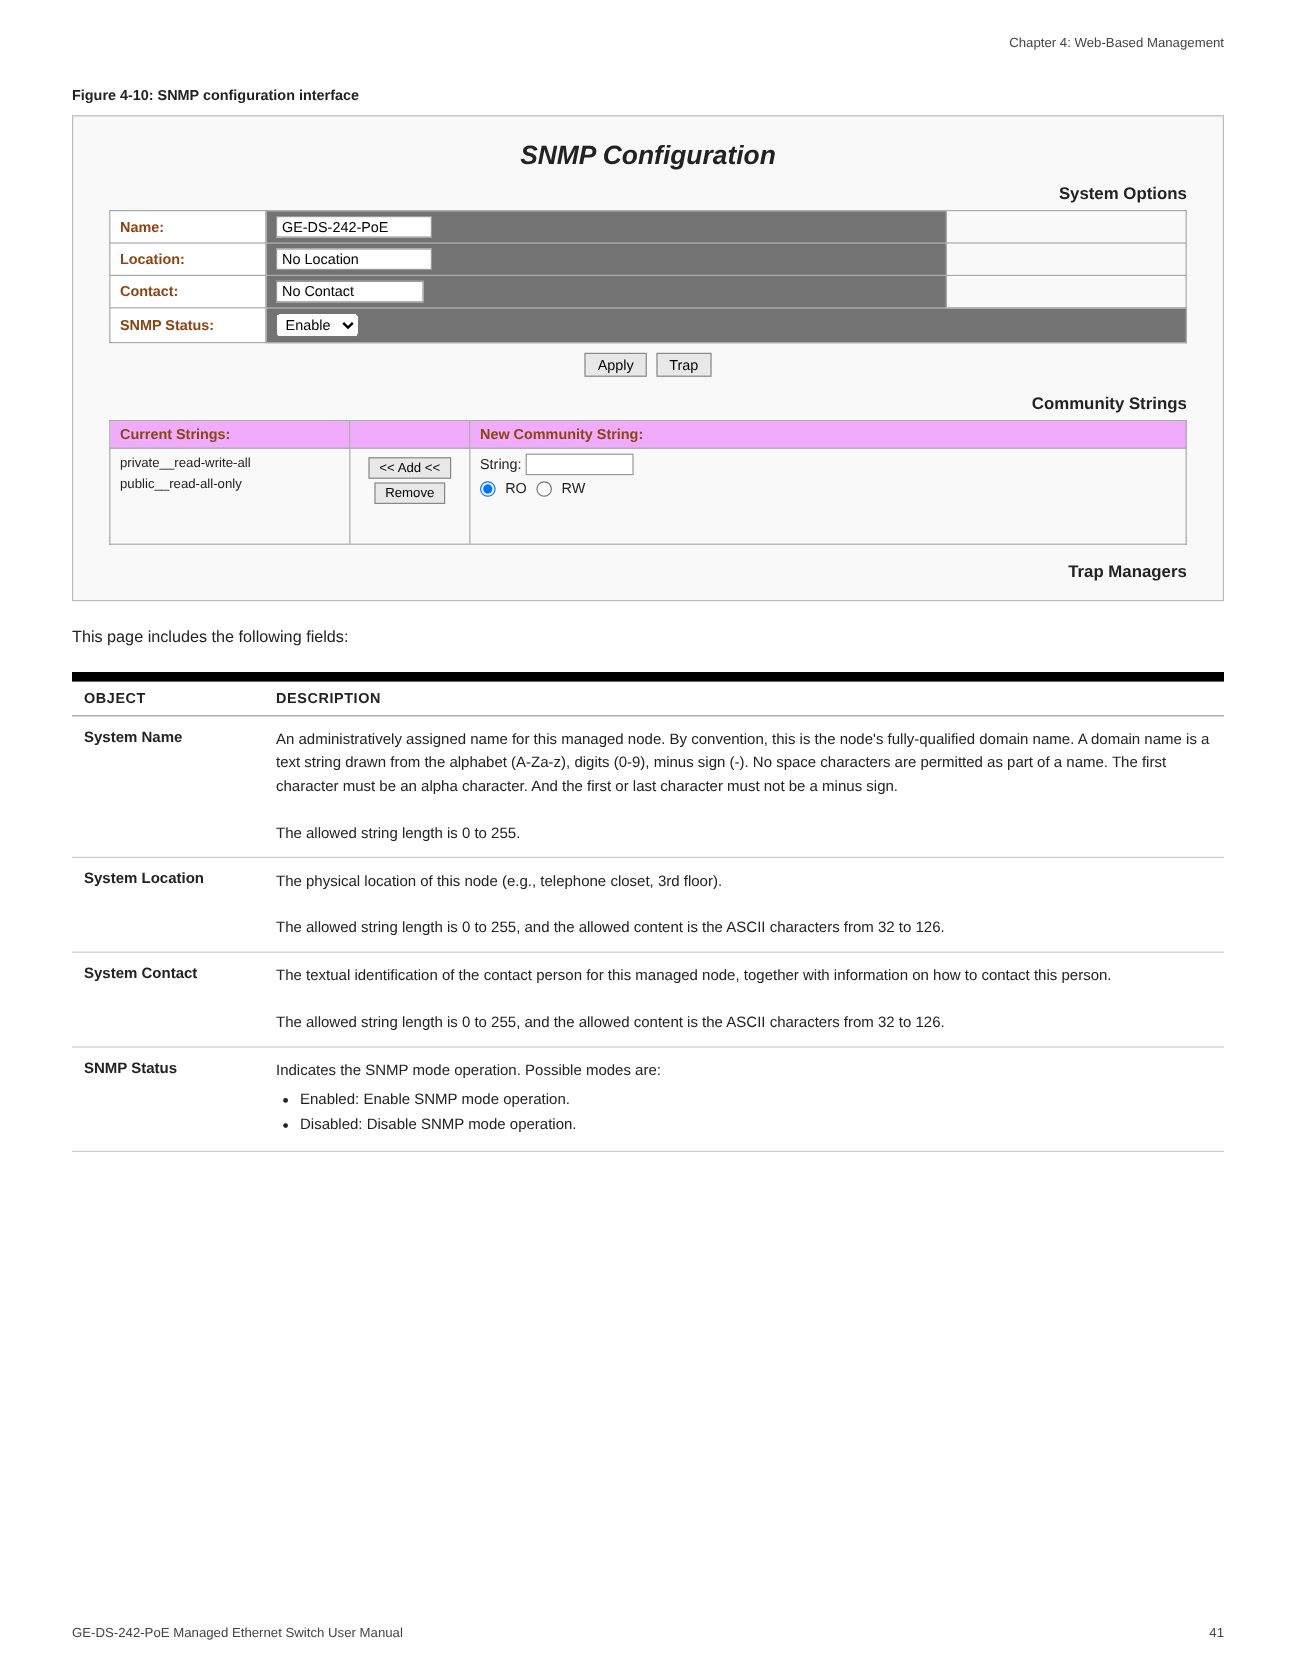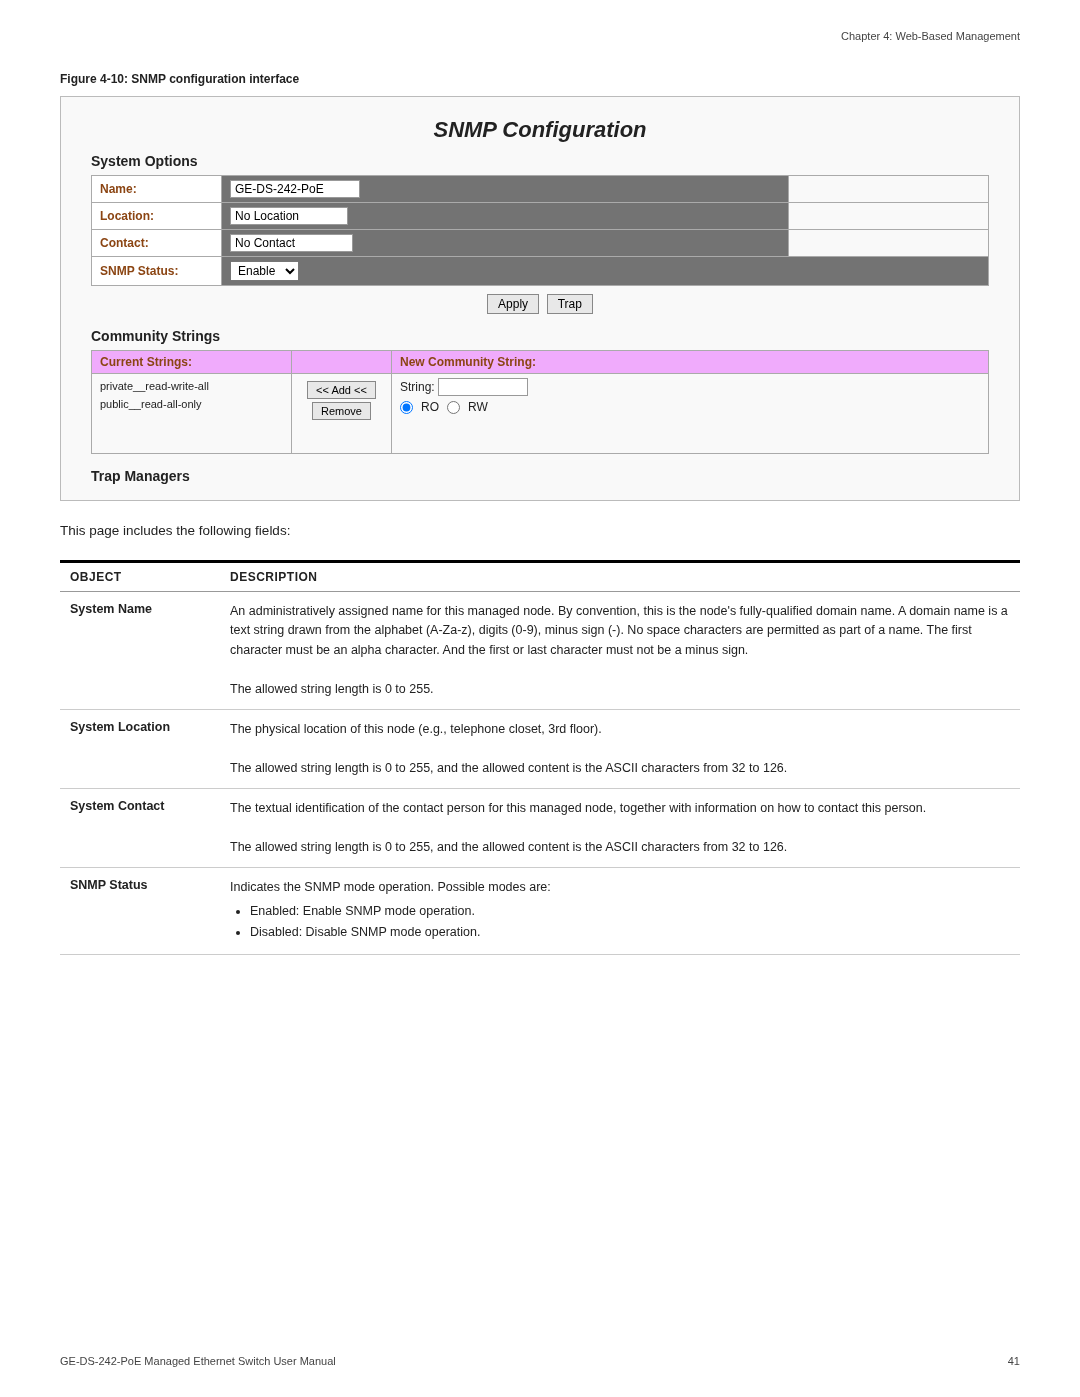--- a/index.html
+++ b/index.html
@@ -30,21 +30,21 @@
       background: #f9f9f9;
     }
     .snmp-title {
       text-align: center;
       font-size: 22px;
       font-weight: bold;
       margin-bottom: 10px;
       font-style: italic;
     }
     .section-title {
-      text-align: left;
+      text-align: right;
       font-size: 14px;
       font-weight: bold;
       margin-bottom: 6px;
     }
     .config-table {
       width: 100%;
       border-collapse: collapse;
       margin-bottom: 4px;
     }
     .config-table td {
@@ -137,21 +137,21 @@
     .intro-text {
       font-size: 13.5px;
       margin-bottom: 22px;
     }
     .desc-table {
       width: 100%;
       border-collapse: collapse;
       margin-bottom: 10px;
     }
     .desc-table th {
-      border-top: 3px solid #000000;
+      border-top: 8px solid #000000;
       border-bottom: 1px solid #999;
       padding: 7px 10px;
       font-size: 12px;
       font-weight: bold;
       text-align: left;
       letter-spacing: 0.5px;
     }
     .desc-table td {
       border-bottom: 1px solid #ccc;
       padding: 10px 10px;
@@ -219,21 +219,21 @@
         <tr>
       <td>Name:</td>
       <td>
         <input type="text" value="GE-DS-242-PoE" style="width: 130px;">
       </td>
       <td style="width:200px;"></td>
     </tr>
     <tr>
       <td>Location:</td>
       <td>
-        <input type="text" value="No Location" style="width: 118px;">
+        <input type="text" value="No Location" style="width: 130px;">
       </td>
       <td></td>
     </tr>
     <tr>
       <td>Contact:</td>
       <td>
         <input type="text" value="No Contact" style="width: 123px;">
       </td>
       <td></td>
     </tr>

